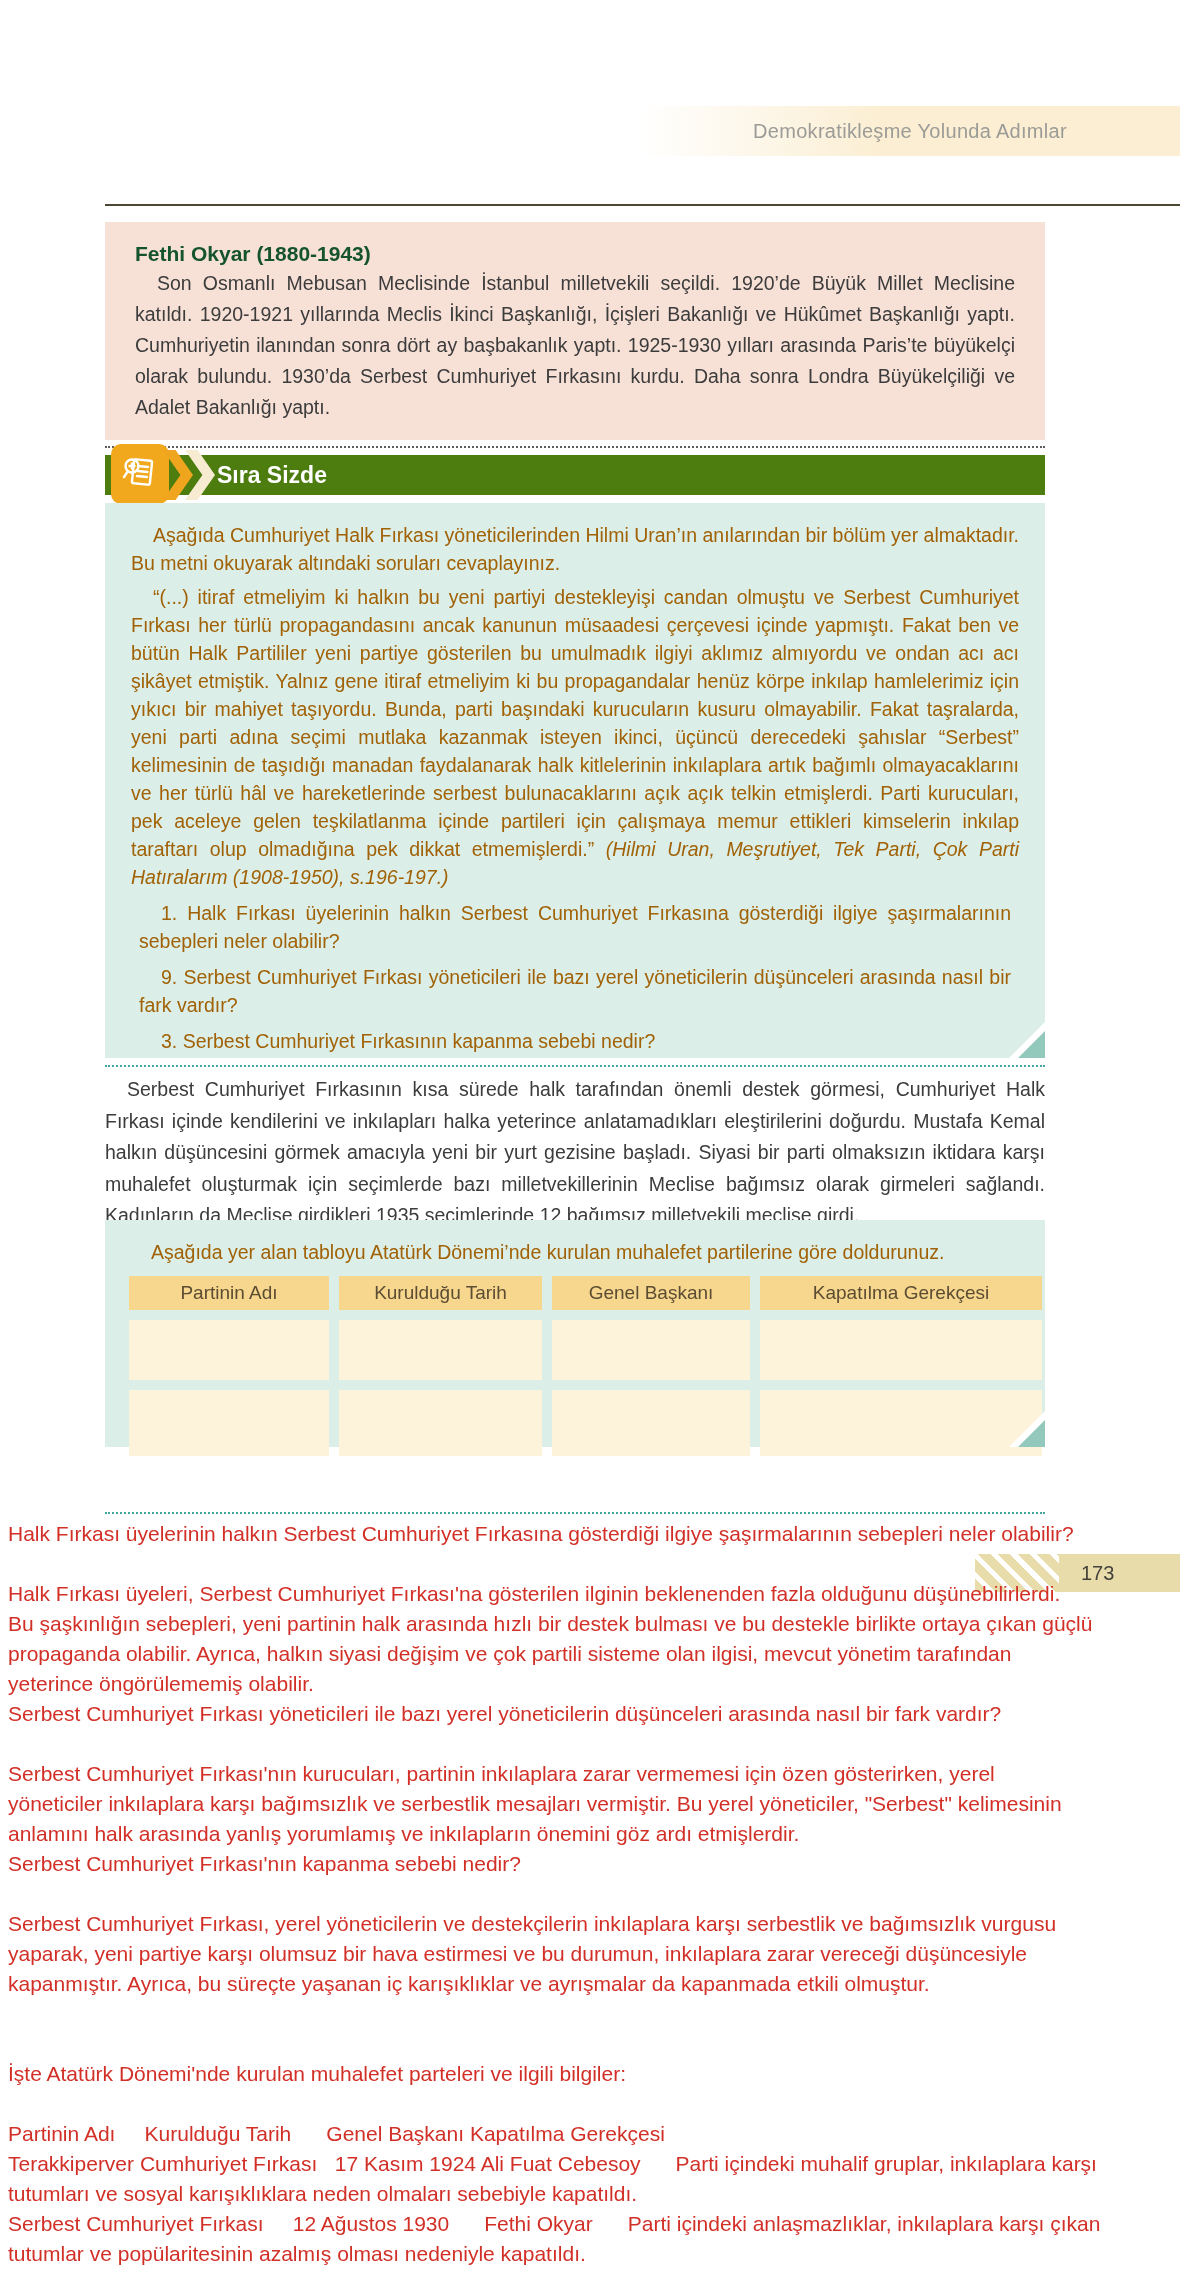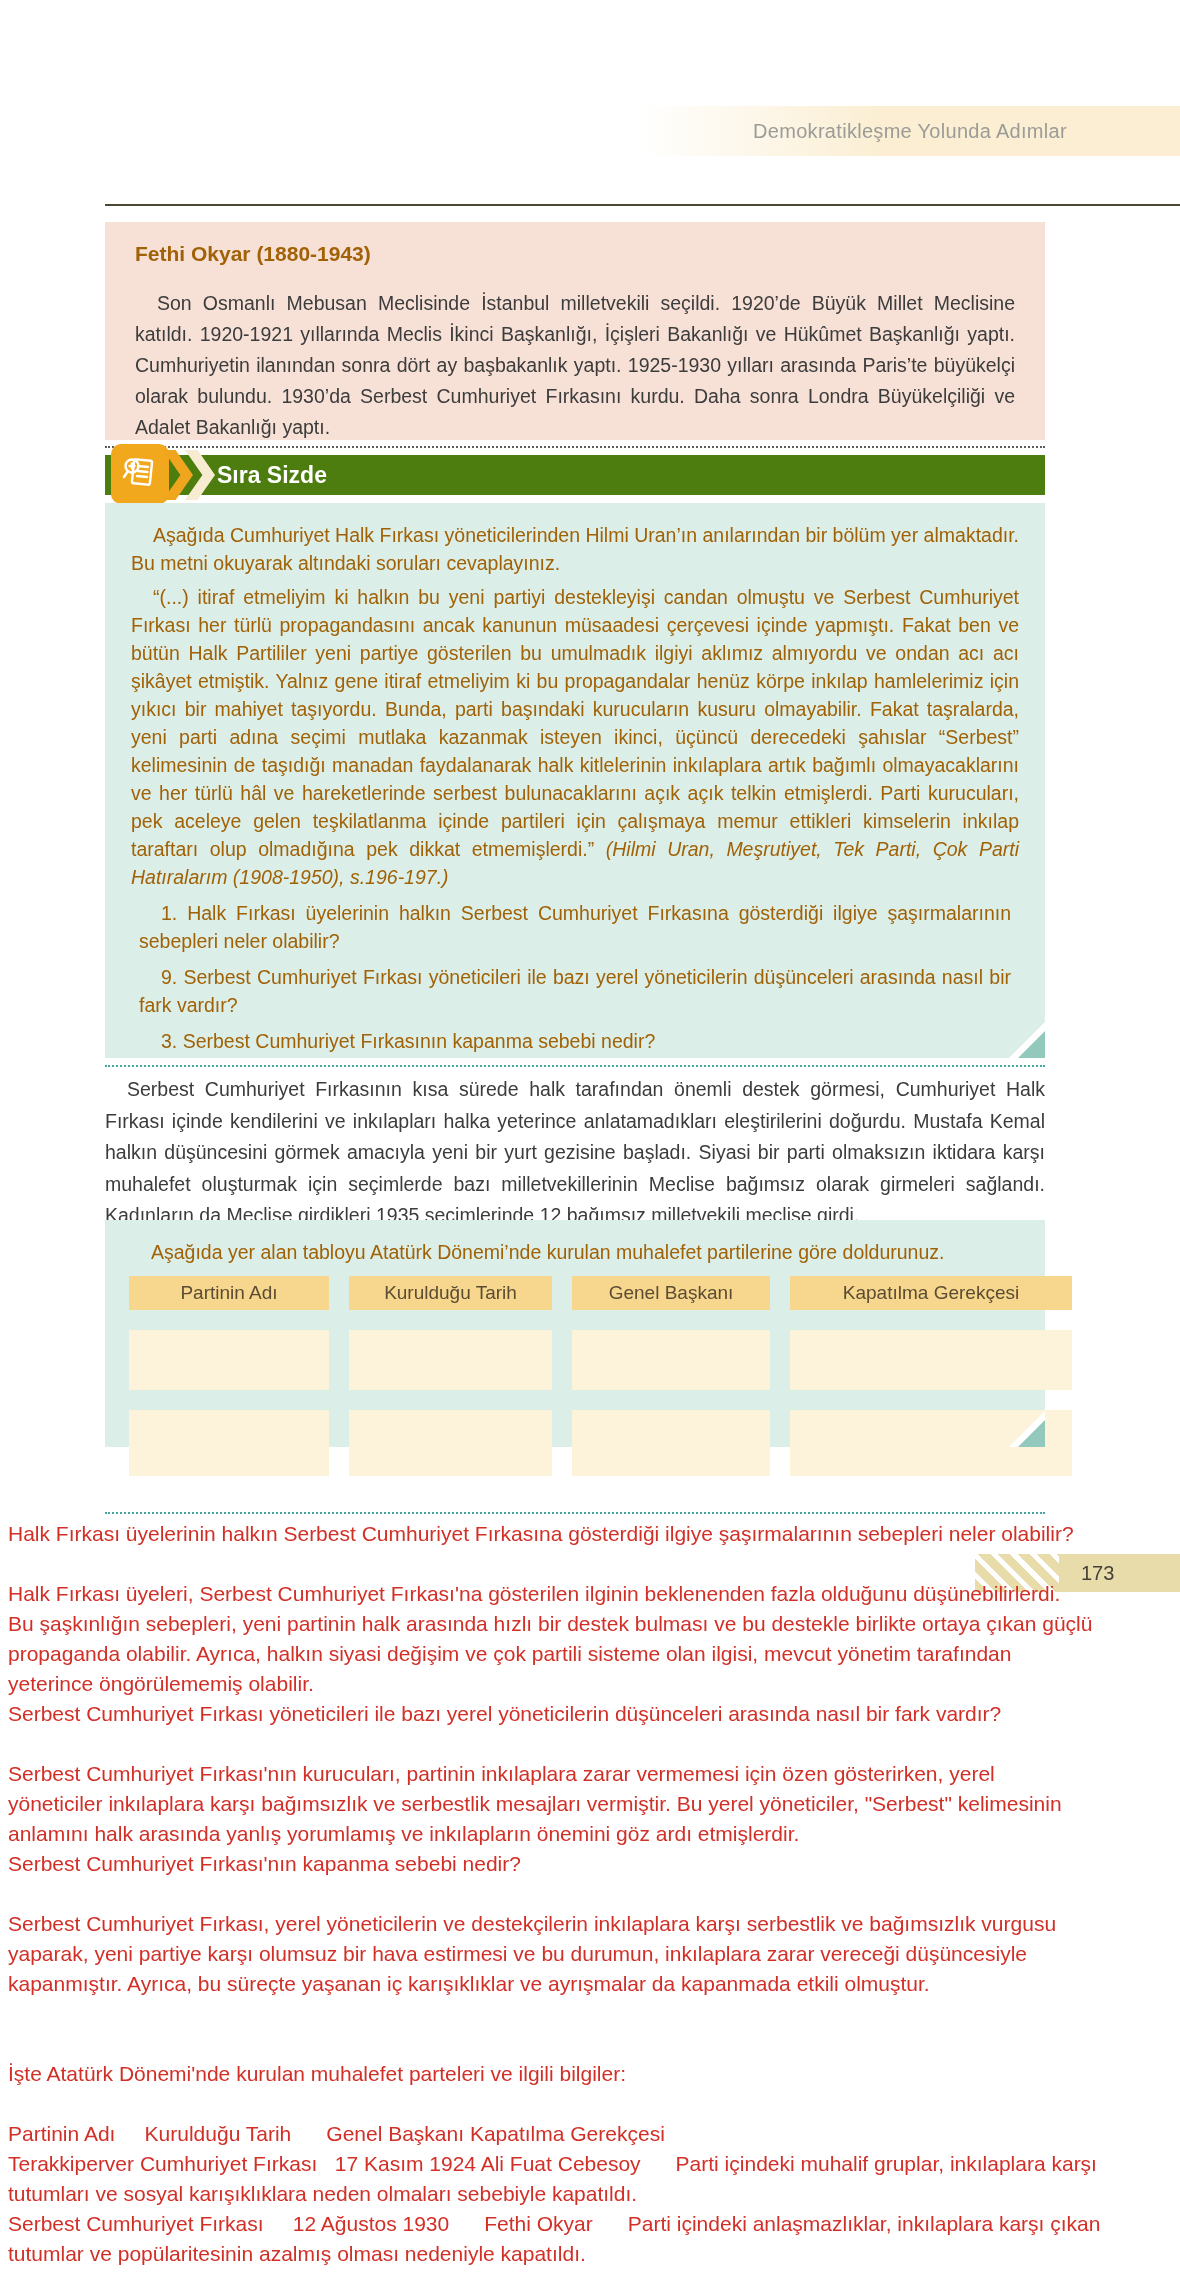--- a/index.html
+++ b/index.html
@@ -16,21 +16,21 @@
   }
   .header-band span { color:#9b9b97; font-size:20px; letter-spacing:.3px; }
 
   .rule-top { position:absolute; left:105px; top:204px; width:1075px; height:2px; background:#4c4734; }
 
   
   .bio-box {
     position:absolute; left:105px; top:222px; width:940px; height:218px;
     background:#f7e1d7; box-sizing:border-box; padding:20px 30px 0 30px;
   }
-  .bio-title { margin:0 0 22px 0; color:#a16207; font-weight:bold; font-size:21px; }
+  .bio-title { margin:0 0 2px 0; color:#14532d; font-weight:bold; font-size:21px; }
   .bio-body { margin:0; font-size:19.5px; line-height:31px; color:#3c3c3c; text-align:justify; text-indent:22px; }
 
   .dotted-dark { position:absolute; left:105px; top:446px; width:940px; border-top:2px dotted #5c5c5c; }
 
   
   .ss-bar { position:absolute; left:105px; width:940px; height:40px; background:#4d7c0f; }
   .ss1 { top:455px; }
   .ss2 { top:1236px; }
   .ss-icon {
     position:absolute; left:6px; top:-11px; width:58px; height:60px;
@@ -61,21 +61,21 @@
   .dotted-teal { position:absolute; left:105px; width:940px; border-top:2px dotted #46a59e; }
   .dt1 { top:1065px; }
   .dt2 { top:1512px; }
 
   .body-par {
     position:absolute; left:105px; top:1074px; width:940px; margin:0;
     font-size:19.5px; line-height:31.5px; color:#3c3c3c; text-align:justify; text-indent:22px;
   }
 
   
-  .fill-table { display:grid; grid-template-columns:200px 203px 198px 282px; gap:20px;
+  .fill-table { display:grid; grid-template-columns:200px 203px 198px 282px; gap:10px;
     margin-top:10px; background:transparent; }
   .th-cell { background:#f6d78d; height:34px; display:flex; align-items:center; justify-content:center;
     color:#5b4c33; font-size:19px; }
   .td-cell { background:#fdf2da; }
   .row1 .td-cell, .td-r1 { height:60px; }
   .td-r2 { height:66px; }
 
   
   .page-badge { position:absolute; left:975px; top:1554px; width:205px; height:38px; background:#e8dcaa; }
   .badge-stripes { position:absolute; left:-26px; top:0; width:110px; height:100%;

